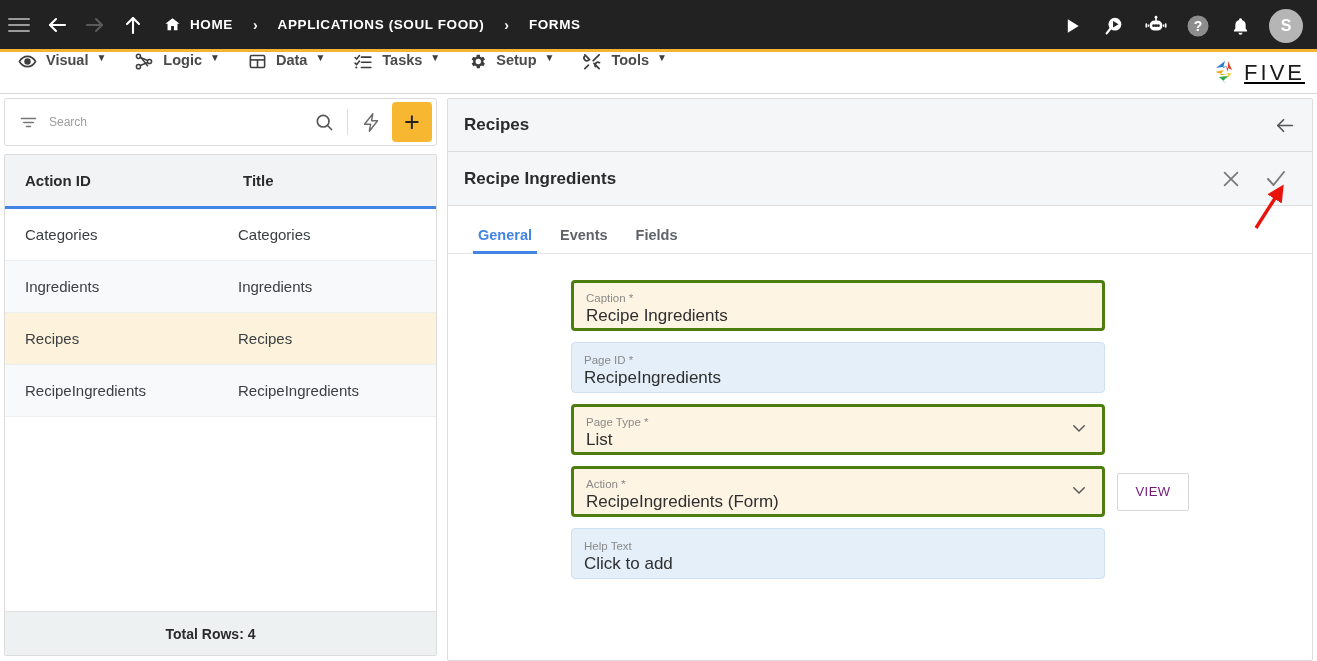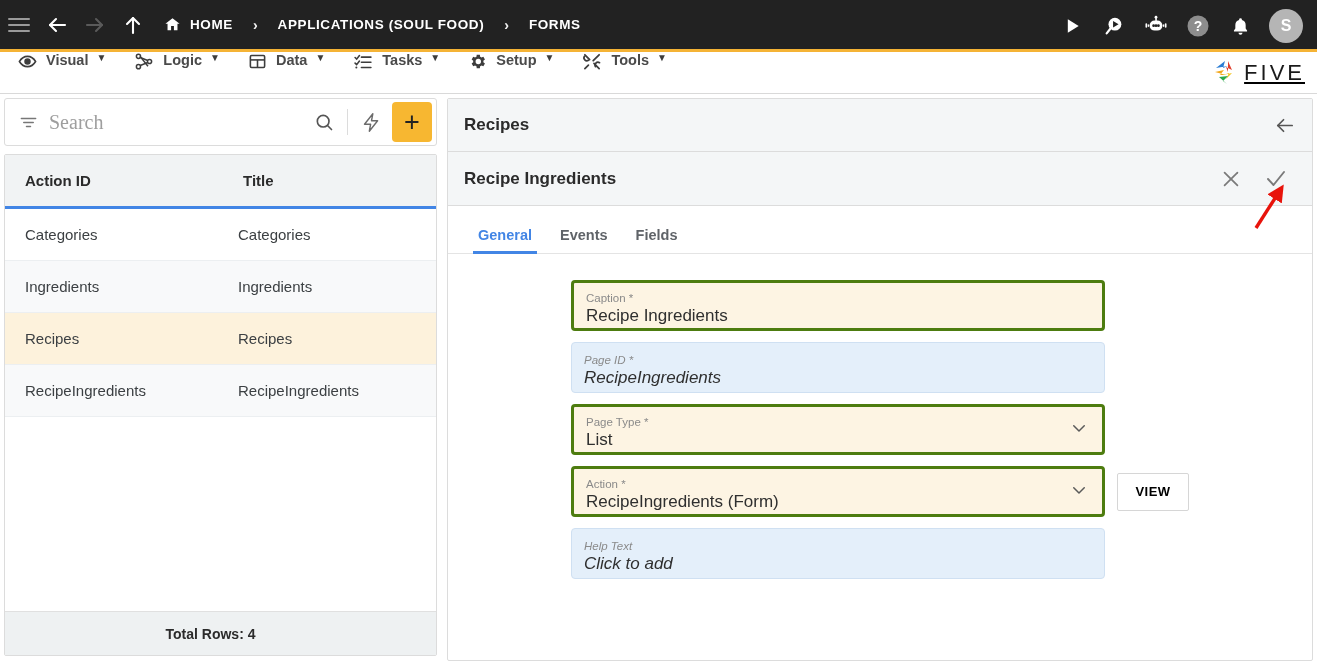--- a/index.html
+++ b/index.html
@@ -65,22 +65,22 @@
   
   .left-panel {
     position:absolute; left:4px; top:98px; width:433px; height:558px;
   }
   .search-box {
     height:48px; border:1px solid #dcdcdc; background:#ffffff; border-radius:3px;
     display:flex; align-items:center; padding:0 0 0 10px; position:relative;
   }
   .filter-ic { width:26px; display:flex; align-items:center; justify-content:center; color:#777; }
   .search-input {
-    flex:1; border:none; outline:none; font-size:20px; color:#333;
-    font-family:Liberation Serif, serif; padding-left:8px; background:transparent;
+    flex:1; border:none; outline:none; font-size:12px; color:#333;
+    font-family:Liberation Sans, sans-serif; padding-left:8px; background:transparent;
   }
   .search-input::placeholder { color:#9e9e9e; }
   .search-ic { width:34px; display:flex; align-items:center; justify-content:center; color:#555; }
   .sb-divider { width:1px; height:26px; background:#dcdcdc; margin:0 6px; }
   .bolt-ic { width:34px; display:flex; align-items:center; justify-content:center; color:#555; }
   .plus-btn {
     width:40px; height:40px; background:#F7B731; border-radius:4px; margin:0 4px 0 4px;
     display:flex; align-items:center; justify-content:center; color:#222; font-size:27px;
     line-height:1; font-weight:300;
   }
@@ -151,28 +151,28 @@
     content:""; position:absolute; left:9px; right:9px; bottom:-1px; height:3px; background:#4285E5;
   }
 
   .form-area { padding-top:26px; }
   .field-row { display:flex; justify-content:center; margin-bottom:11px; }
   .field {
     width:534px; height:51px; border-radius:4px; padding:6px 14px 0 12px;
     position:relative; display:flex; flex-direction:column; justify-content:center;
   }
   .field.cream { background:#FDF4E3; border:3px solid #4d7c0f; }
-  .field.blue  { background:#E4EFFA; border:1px solid #cfe0f2;font-style:italic; }
+  .field.blue  { background:#E4EFFA; border:1px solid #cfe0f2; }
   .f-label { font-size:11.5px; color:#8a8a8a; line-height:14px; }
   .f-value { font-size:17px; color:#2f2f2f; line-height:22px; }
   .f-caret { position:absolute; right:14px; top:50%; transform:translateY(-50%); color:#5a5a5a; }
   .view-btn {
     width:72px; height:38px; border:1px solid #d6d6d6; background:#fff; border-radius:2px;
-    display:flex; align-items:center; justify-content:center; font-size:13px; font-weight:bold;
-    color:#000000; letter-spacing:.5px; margin-left:12px; align-self:center;
+    display:flex; align-items:center; justify-content:center; font-size:13px; font-weight:normal;
+    color:#701a75; letter-spacing:.5px; margin-left:12px; align-self:center;
   }
   .field-row.with-btn { align-items:center; }
   .spacer-btn { width:84px; }
 
   
   .annot-arrow { position:absolute; left:1248px; top:180px; pointer-events:none; }
 </style>
 </head>
 <body>
 

